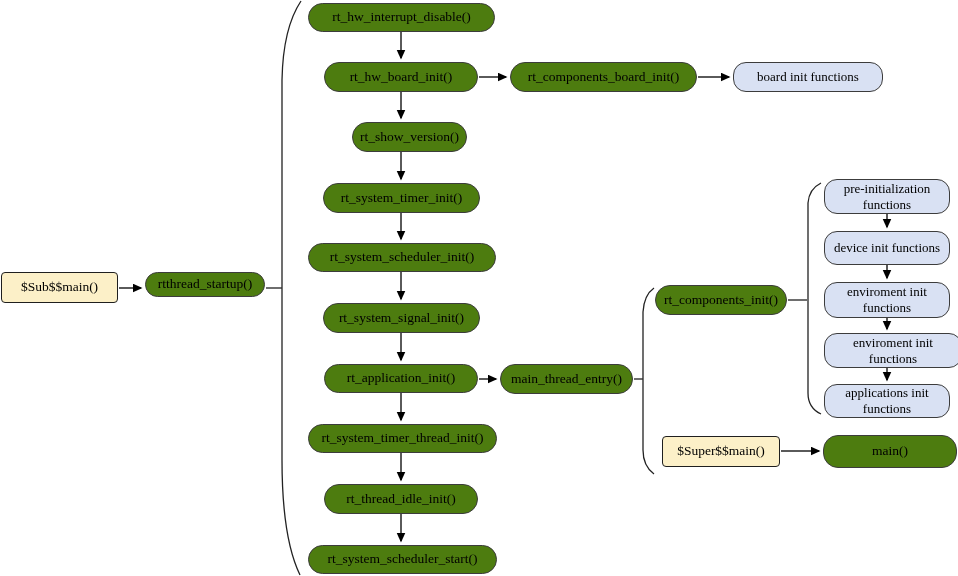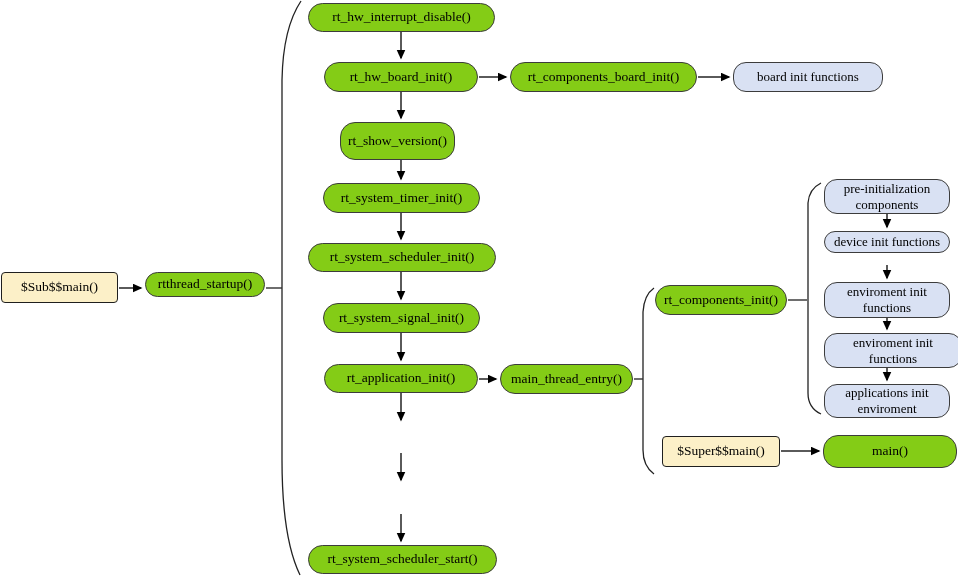--- a/index.html
+++ b/index.html
@@ -9,21 +9,21 @@
     background:#ffffff;
     font-family:"Liberation Serif","DejaVu Serif",serif;
     overflow:hidden;
   }
   #connectors{position:absolute;left:0;top:0;width:958px;height:576px;}
   .node{
     position:absolute;
     display:flex;align-items:center;justify-content:center;
     text-align:center;
     box-sizing:border-box;
-    background:#84cc16;
+    background:#4d7c0f;
     border:1.4px solid var(--node-border,#3c3c3c);
     color:#000;
     font-size:13.5px;
     line-height:1.2;
     white-space:nowrap;
     z-index:2;
   }
   .capsule{border-radius:15px;}
   .rect{
     border-radius:4px;
@@ -83,35 +83,37 @@
     <line class="shaft" x1="887" y1="265" x2="887" y2="278" marker-end="url(#ah)"></line>
     <line class="shaft" x1="887" y1="318" x2="887" y2="329" marker-end="url(#ah)"></line>
     <line class="shaft" x1="887" y1="368" x2="887" y2="380" marker-end="url(#ah)"></line>
   </svg>
 
   <div class="node rect" style="left:1px;top:272px;width:117px;height:31px">$Sub$$main()</div>
   <div class="node capsule" style="left:145px;top:272px;width:120px;height:25px">rtthread_startup()</div>
 
   <div class="node capsule" style="left:308px;top:3px;width:187px;height:29px">rt_hw_interrupt_disable()</div>
   <div class="node capsule" style="left:324px;top:62px;width:154px;height:30px">rt_hw_board_init()</div>
-  <div class="node capsule" style="left:340px;top:122px;width:115px;height:38px">rt_show_version()</div>
+  <div class="node capsule" style="left:352px;top:122px;width:115px;height:30px">rt_show_version()</div>
   <div class="node capsule" style="left:323px;top:183px;width:157px;height:30px">rt_system_timer_init()</div>
   <div class="node capsule" style="left:308px;top:243px;width:188px;height:29px">rt_system_scheduler_init()</div>
   <div class="node capsule" style="left:323px;top:303px;width:157px;height:30px">rt_system_signal_init()</div>
   <div class="node capsule" style="left:324px;top:364px;width:154px;height:29px">rt_application_init()</div>
+  <div class="node capsule" style="left:308px;top:424px;width:189px;height:29px">rt_system_timer_thread_init()</div>
+  <div class="node capsule" style="left:324px;top:484px;width:154px;height:30px">rt_thread_idle_init()</div>
   <div class="node capsule" style="left:308px;top:545px;width:189px;height:29px">rt_system_scheduler_start()</div>
 
   <div class="node capsule" style="left:510px;top:62px;width:187px;height:30px">rt_components_board_init()</div>
   <div class="node group" style="left:733px;top:62px;width:150px;height:30px">board init functions</div>
 
   <div class="node capsule" style="left:500px;top:364px;width:133px;height:30px">main_thread_entry()</div>
   <div class="node capsule" style="left:655px;top:285px;width:132px;height:30px">rt_components_init()</div>
 
-  <div class="node group" style="left:824px;top:179px;width:126px;height:35px">pre-initialization components</div>
-  <div class="node group" style="left:824px;top:231px;width:126px;height:22px">device init functions</div>
+  <div class="node group" style="left:824px;top:179px;width:126px;height:35px">pre-initialization functions</div>
+  <div class="node group" style="left:824px;top:231px;width:126px;height:34px">device init functions</div>
   <div class="node group" style="left:824px;top:282px;width:126px;height:36px">enviroment init functions</div>
   <div class="node group" style="left:824px;top:333px;width:138px;height:35px">enviroment init functions</div>
-  <div class="node group" style="left:824px;top:384px;width:126px;height:34px">applications init enviroment</div>
+  <div class="node group" style="left:824px;top:384px;width:126px;height:34px">applications init functions</div>
 
   <div class="node rect" style="left:662px;top:436px;width:118px;height:31px">$Super$$main()</div>
   <div class="node capsule" style="left:823px;top:435px;width:134px;height:33px">main()</div>
 
 </div>
 
 </body></html>

